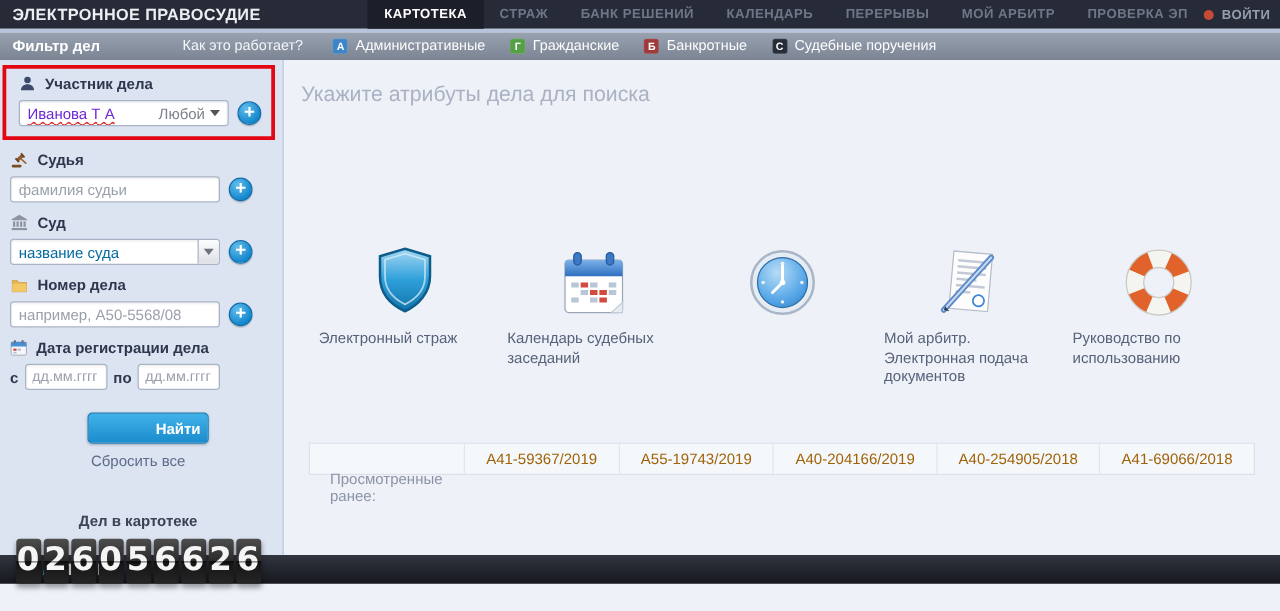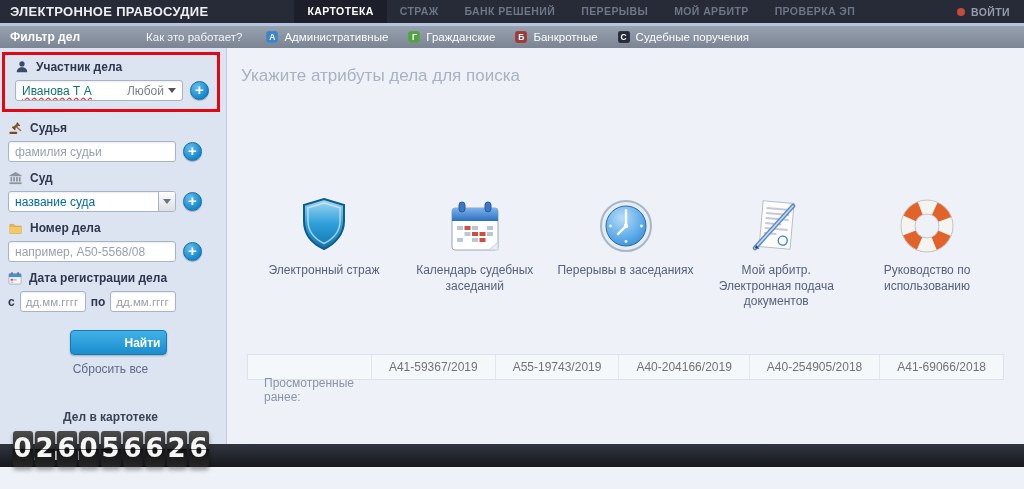--- a/index.html
+++ b/index.html
@@ -30,21 +30,21 @@
   .sidebar { width:227px; background:#dce4f2; border-right:1px solid #c0cadd; padding:2px 0 0 8px; position:relative; }
   .main { flex:1; padding:0 20px; }
 
   
   .field-label { display:flex; align-items:center; gap:7px; color:#2e374e; font-weight:bold; font-size:12px; margin:8px 0 5px; height:16px; }
   .field-label svg { flex:0 0 auto; }
   .input-row { display:flex; align-items:center; gap:7px; }
   .tinput { width:168px; height:21px; border:1px solid #a9b3c6; border-radius:3px; padding:0 6px; font-size:12px; color:#333; background:#fff; box-shadow:inset 0 1px 2px rgba(0,0,0,.08); font-family:inherit; }
   .tinput::placeholder { color:#9aa0ab; }
   .fake-input { width:168px; height:21px; border:1px solid #a9b3c6; border-radius:3px; background:#fff; box-shadow:inset 0 1px 2px rgba(0,0,0,.08); display:flex; align-items:center; padding:0 0 0 6px; font-size:12px; overflow:hidden; }
-  .wavy { color:#0f766e; text-decoration:underline; text-decoration-style:wavy; text-decoration-color:#e03030; text-underline-offset:2px; }
+  .wavy { color:#6d28d9; text-decoration:underline; text-decoration-style:wavy; text-decoration-color:#e03030; text-underline-offset:2px; }
   .any-select { margin-left:auto; display:flex; align-items:center; gap:4px; color:#7c828c; padding-right:6px; cursor:pointer; }
   .caret { width:0; height:0; border-left:4px solid transparent; border-right:4px solid transparent; border-top:5px solid #555; }
   .select-btn { margin-left:auto; width:17px; align-self:stretch; background:linear-gradient(#fdfdfd,#dcdfe5); border-left:1px solid #a9b3c6; display:flex; align-items:center; justify-content:center; cursor:pointer; }
   .plus-btn { width:19px; height:19px; border-radius:50%; background:radial-gradient(circle at 35% 28%, #62bdec, #1487cc 72%); border:1px solid #0e6ca9; color:#fff; font-size:15px; font-weight:bold; line-height:16px; text-align:center; cursor:pointer; box-shadow:0 1px 1px rgba(0,0,0,.25); }
   .annotation-box { border:3px solid #e30613; margin:2px 6px 2px -6px; padding:2px 4px 8px 10px; }
   .annotation-box .field-label { margin-top:2px; }
   .date-row { display:flex; align-items:center; gap:5px; font-size:12px; color:#2e374e; font-weight:bold; }
   .dinput { width:66px; height:21px; border:1px solid #a9b3c6; border-radius:3px; padding:0 5px; font-size:11.5px; color:#333; box-shadow:inset 0 1px 2px rgba(0,0,0,.08); font-family:inherit; }
   .dinput::placeholder { color:#9aa0ab; }
   .search-btn { display:block; margin:18px auto 0; margin-left:62px; width:97px; height:25px; background:linear-gradient(#41b2e8,#1b8ccd); border:1px solid #157ab4; border-radius:4px; color:#fff; font-size:12px; font-weight:bold; cursor:pointer; box-shadow:0 1px 2px rgba(0,0,0,.25); font-family:Liberation Sans, sans-serif;padding-left:48px; }
@@ -52,44 +52,45 @@
 
   
   .counter-label { margin-top:34px; width:205px; text-align:center; color:#3a4254; font-size:12px; font-weight:bold; }
   .counter-digits { display:flex; gap:2px; justify-content:center; width:205px; margin-top:7px; }
   .digit { width:20px; height:36px; border-radius:3px; background:linear-gradient(#4d4d4d,#2b2b2b 49%,#141414 51%,#262626); color:#f5f5f5; font-size:26px; font-weight:bold; text-align:center; line-height:35px; position:relative; box-shadow:0 3px 4px rgba(0,0,0,.35); font-family:"DejaVu Sans", sans-serif; }
   .digit::after { content:""; position:absolute; left:0; right:0; top:50%; height:1px; background:rgba(0,0,0,.55); }
 
   
   .main-heading { margin:18px 0 0 -6px; color:#a9b1c2; font-size:17px; font-weight:normal; }
   .services { display:flex; justify-content:space-between; margin-top:110px; padding:0 8px; }
-  .service { width:138px; text-align:center; cursor:pointer; }
+  .service { width:138px; cursor:pointer; }
   .service-icon { height:58px; display:flex; align-items:flex-end; justify-content:center; }
   .service-label { margin-top:9px; font-size:12px; color:#57617a; line-height:1.3; }
   .recent { margin-top:44px; height:26px; background:#f5f8fb; border:1px solid #dce1eb; display:flex; align-items:center; font-size:12px; }
   .recent-label { color:#8b93a6; padding:0 16px;margin-top:47px; }
-  .recent-link { color:#737373; padding:0 17px; border-left:1px solid #e2e6ef; line-height:24px; cursor:pointer; text-decoration:none; white-space:nowrap; }
+  .recent-link { color:#a16207; padding:0 17px; border-left:1px solid #e2e6ef; line-height:24px; cursor:pointer; text-decoration:none; white-space:nowrap; }
 
   
   .footer { height:23px; background:linear-gradient(#31353f,#16181e); display:flex; align-items:center; padding-left:34px; }
   .logo-glyph { color:#4db8c9; font-weight:bold; font-size:13px; margin-right:5px; font-style:italic; }
   .logo-text { color:#f0f0f2; font-weight:bold; font-size:13px; letter-spacing:1px; }
   .logo-suffix { color:#4db8c9; font-size:7px; font-weight:bold; vertical-align:top; margin-left:2px; }
 </style>
 </head>
 <body>
 
 <div class="page">
 
   <header class="topnav">
     <div class="app-title">ЭЛЕКТРОННОЕ ПРАВОСУДИЕ</div>
     <nav class="topnav-items">
       <a class="topnav-item active">КАРТОТЕКА</a>
       <a class="topnav-item">СТРАЖ</a>
       <a class="topnav-item">БАНК РЕШЕНИЙ</a>
+      <a class="topnav-item">КАЛЕНДАРЬ</a>
       <a class="topnav-item">ПЕРЕРЫВЫ</a>
       <a class="topnav-item">МОЙ АРБИТР</a>
       <a class="topnav-item">ПРОВЕРКА ЭП</a>
     </nav>
     <div class="login">
       <span class="login-dot"></span>
       <span class="login-label">ВОЙТИ</span>
     </div>
   </header>
   <div class="nav-sep"></div>
@@ -301,21 +302,20 @@
                 </g>
               <g fill="#eaf4fc">
                   <circle cx="28" cy="12.5" r="1.4"></circle>
                   <circle cx="43.5" cy="28" r="1.4"></circle>
                   <circle cx="28" cy="43.5" r="1.4"></circle>
                   <circle cx="12.5" cy="28" r="1.4"></circle>
                 </g>
               <circle cx="28" cy="28" r="2.2" fill="#fff"></circle>
             </svg>
           </div>
-          <div class="service-label">Перерывы в заседаниях</div>
         </div>
 
         <div class="service">
           <div class="service-icon">
             <svg width="54" height="56" viewBox="0 0 54 56">
               <g transform="rotate(5 27 28)">
                 <rect x="12" y="4" width="31" height="46" fill="#fdfdfe" stroke="#b5bdc9"></rect>
                 <g fill="#c3cad6">
                     <rect x="16" y="10" width="23" height="2"></rect>
                     <rect x="16" y="15" width="23" height="2"></rect>

